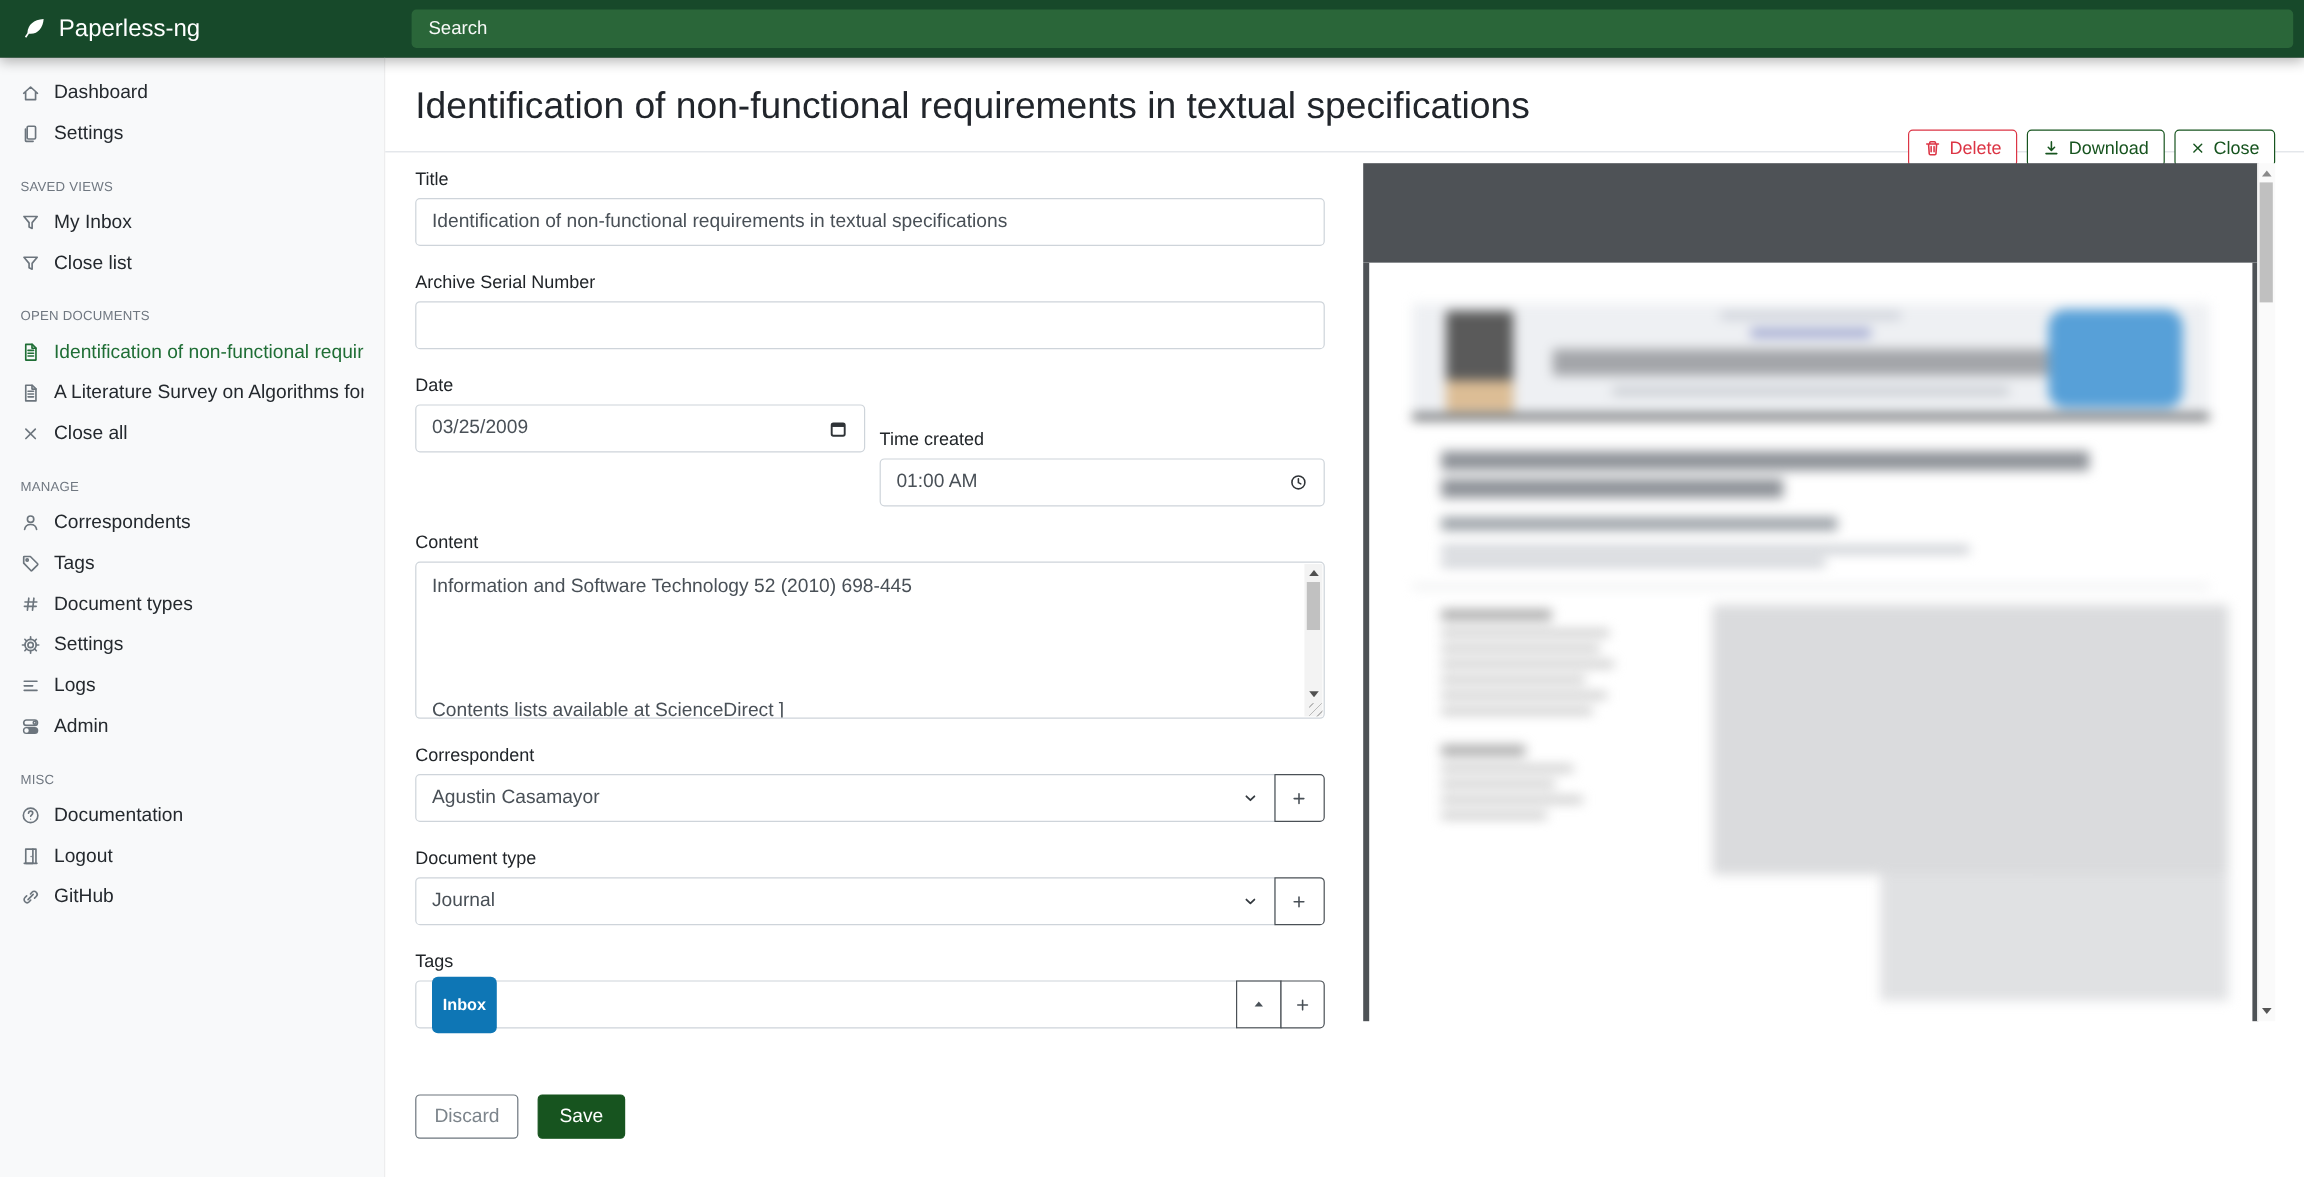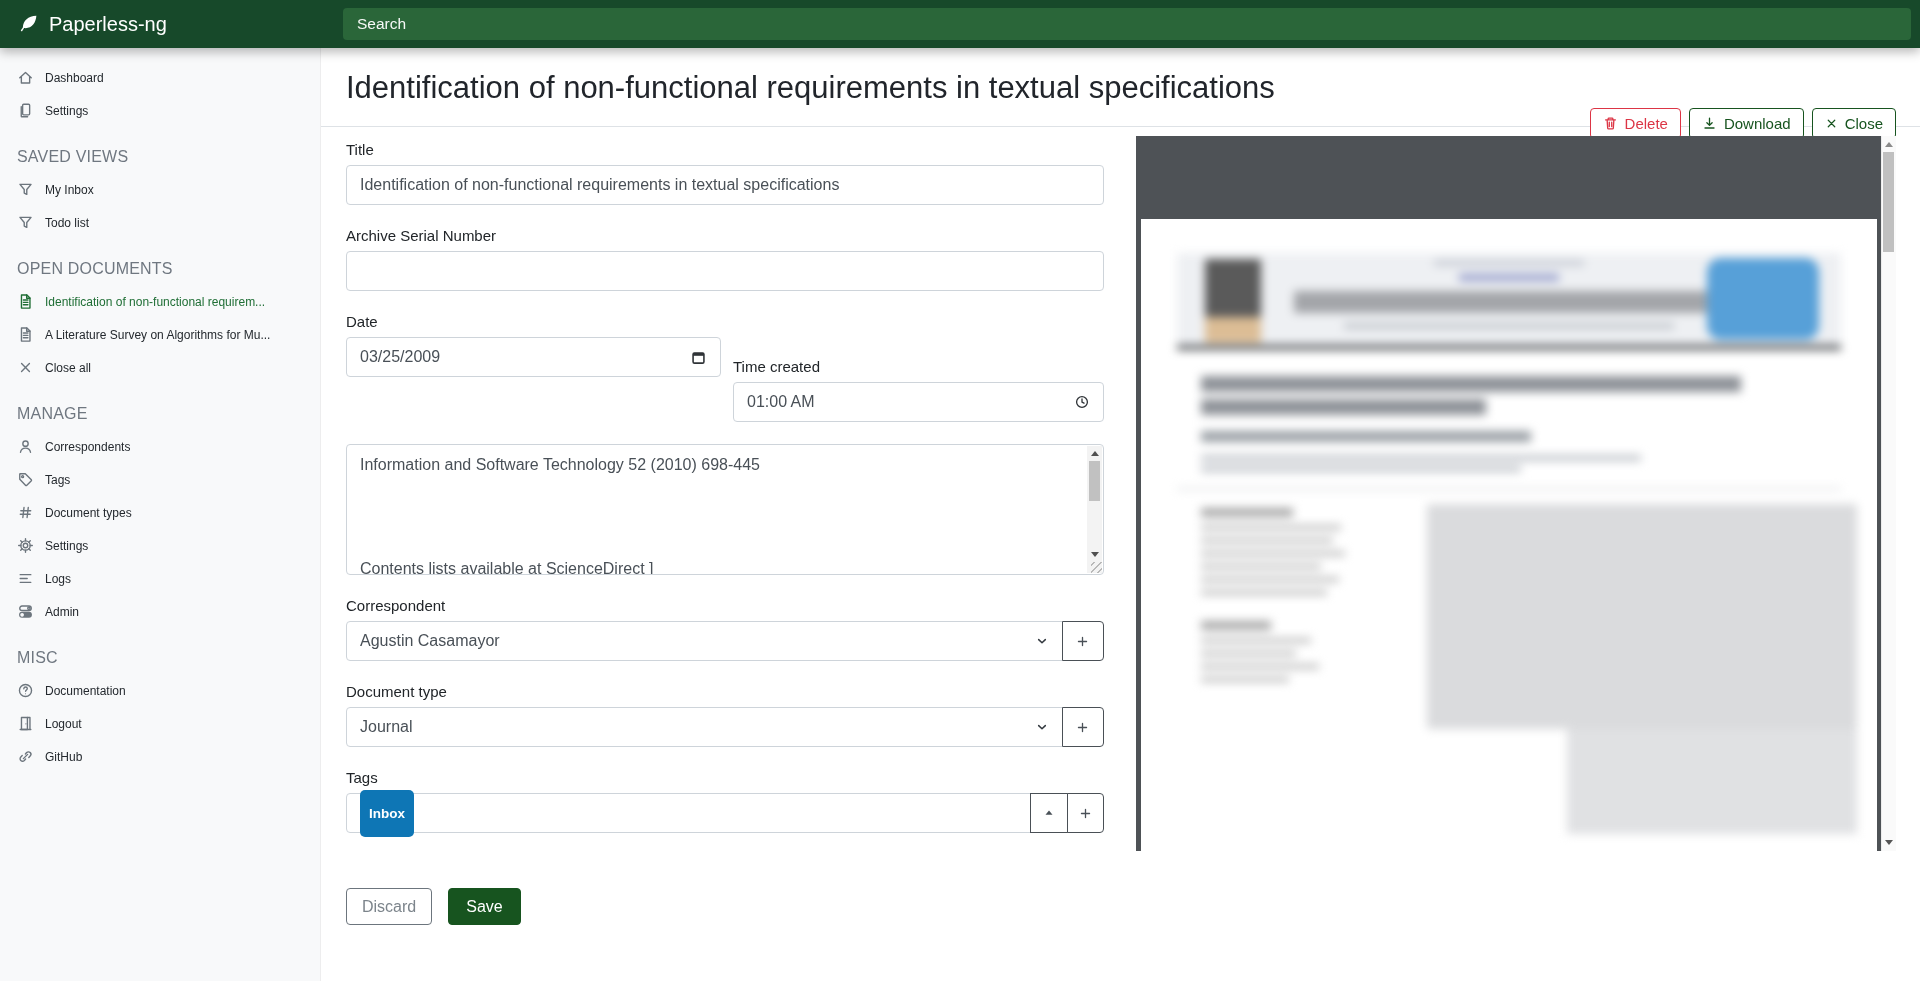--- a/index.html
+++ b/index.html
@@ -13,26 +13,26 @@
           box-shadow:0 4px 10px rgba(0,0,0,.28);}
   .brand{width:320px;flex:0 0 320px;display:flex;align-items:center;gap:11px;padding-left:17px;color:#fff;font-size:20px;}
   .nav-search-wrap{flex:1;display:flex;align-items:center;padding:8px 9px 8px 6px;}
   .nav-search{width:100%;height:32px;background:#2a6639;border:none;border-radius:4px;color:#fff;
               font-size:15.5px;padding:0 14px;font-family:"Liberation Sans",sans-serif;outline:none;}
   .nav-search::placeholder{color:rgba(255,255,255,.96);opacity:1;}
 
   
   .sidebar{position:absolute;top:48px;left:0;bottom:0;width:320px;background:#f8f9fa;z-index:20;
            border-right:1px solid #ededee;padding-top:13px;}
-  .side-item{display:flex;align-items:center;gap:11px;padding:8px 17px;font-size:12px;color:#24292e;cursor:pointer;}
+  .side-item{display:flex;gap:11px;padding:8px 17px;font-size:16px;color:#24292e;cursor:pointer;}
   .side-item .sic{color:#6c757d;flex:0 0 auto;}
   .side-item.active{color:#1f6e35;}
   .side-item.active .sic{color:#1f6e35;}
   .side-item .lbl{white-space:nowrap;overflow:hidden;}
-  .side-header{padding:21px 17px 7px;font-size:16px;color:#6f7780;letter-spacing:.2px;}
+  .side-header{padding:21px 17px 7px;font-size:11px;color:#6f7780;letter-spacing:.2px;}
 
   
   .main{position:absolute;left:320px;top:48px;right:0;bottom:0;background:#fff;}
   .doc-header{display:flex;justify-content:space-between;align-items:flex-start;
               padding:21px 24px 0 26px;border-bottom:1px solid #dee2e6;height:57px;}
   .doc-title{font-size:31px;font-weight:400;color:#21252b;margin:0;line-height:38px;}
   .hdr-actions{display:flex;gap:8px;margin-top:6px;}
   .btn{display:inline-flex;align-items:center;gap:7px;font-size:15px;border-radius:4px;padding:5px 12px;
        background:#fff;cursor:pointer;font-family:"Liberation Sans",sans-serif;line-height:19px;margin-top:33px;}
   .btn-danger{color:#dc3545;border:1px solid #dc3545;}
@@ -142,21 +142,21 @@
           </svg>
         </span>
       <span class="lbl">My Inbox</span>
     </div>
     <div class="side-item">
       <span class="sic">
           <svg class="ic" width="17" height="17" viewBox="0 0 16 16">
             <path d="M2.8 3.2h10.4l-4 4.8v4.6L6.8 11.4V8z"></path>
           </svg>
         </span>
-      <span class="lbl">Todo list</span>
+      <span class="lbl">Close list</span>
     </div>
 
     <div class="side-header">OPEN DOCUMENTS</div>
     <div class="side-item active">
       <span class="sic">
           <svg class="ic" width="17" height="17" viewBox="0 0 16 16">
             <path d="M4.2 1.9h5.1l2.9 2.9v9.4H4.2z"></path>
             <path d="M9.1 1.9v3h3.1"></path>
             <path d="M6 6.6h4.3M6 8.8h4.3M6 11h4.3"></path>
           </svg>
@@ -337,20 +337,21 @@
                 <svg class="ic" width="16" height="16" viewBox="0 0 16 16" style="color:#2f3337">
                     <circle cx="8" cy="8" r="5.4"></circle>
                     <path d="M8 5v3.2l2 1"></path>
                   </svg>
               </span>
             </div>
           </div>
         </div>
 
         <div class="fg">
+          <label>Content</label>
           <div class="textarea">
             <div class="ta-text">Information and Software Technology 52 (2010) 698-445
 
 
 
 Contents lists available at ScienceDirect ]</div>
             <div class="ta-sb">
               <div class="ar" style="top:0">
                   <div class="tri-up"></div>
                 </div>

